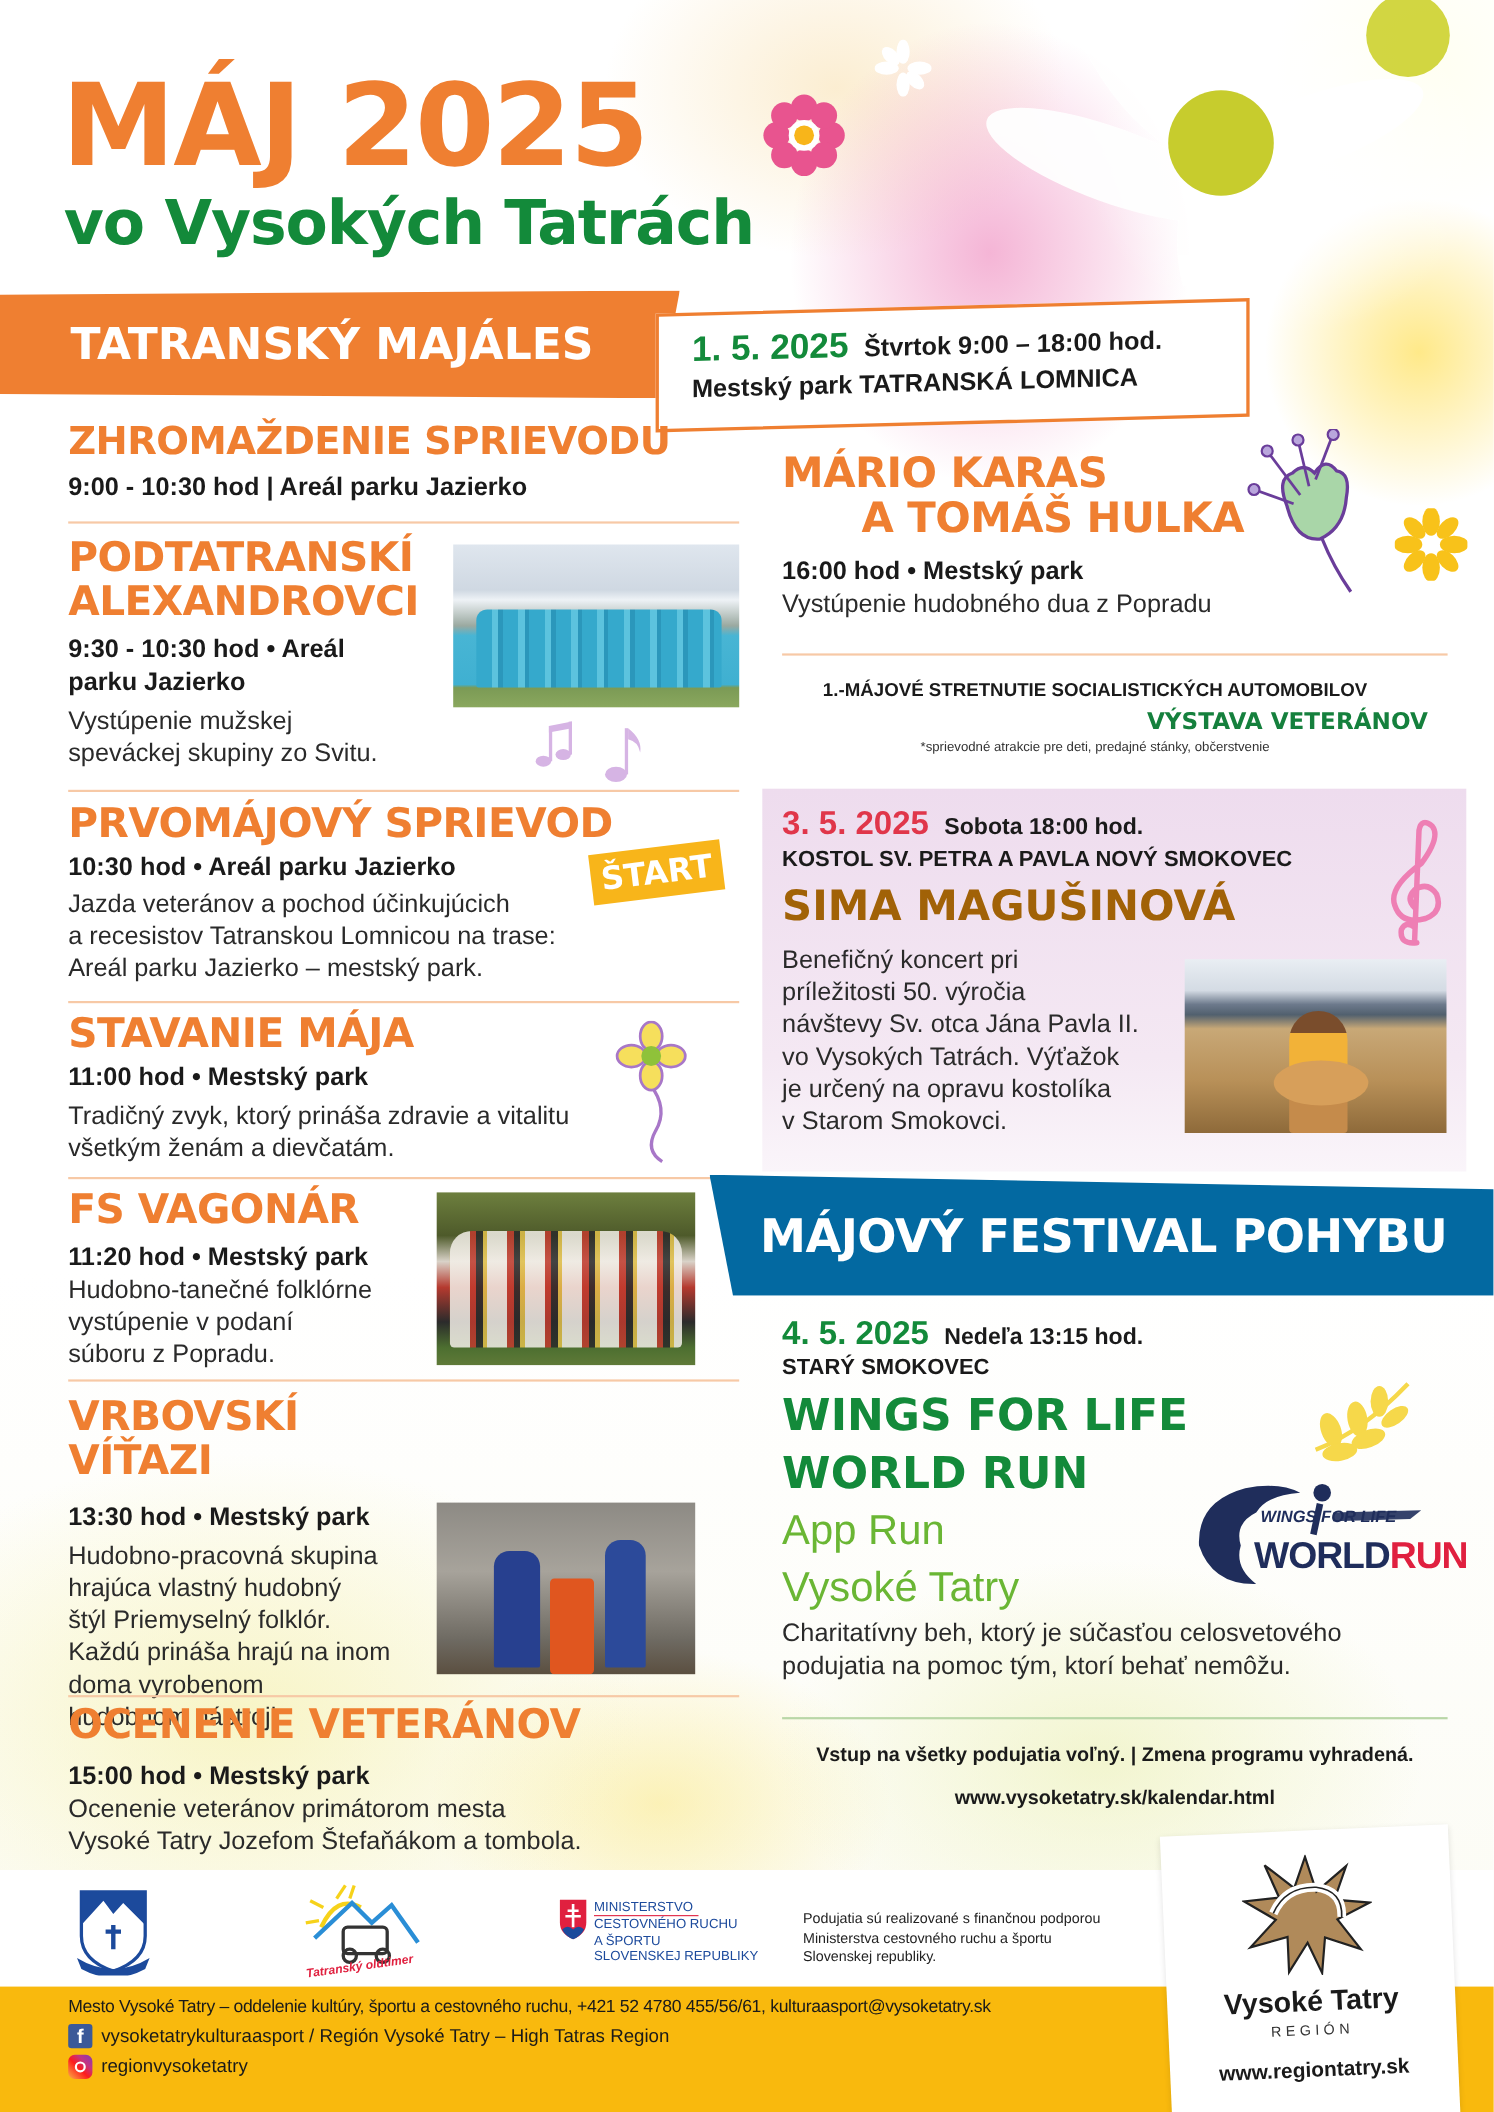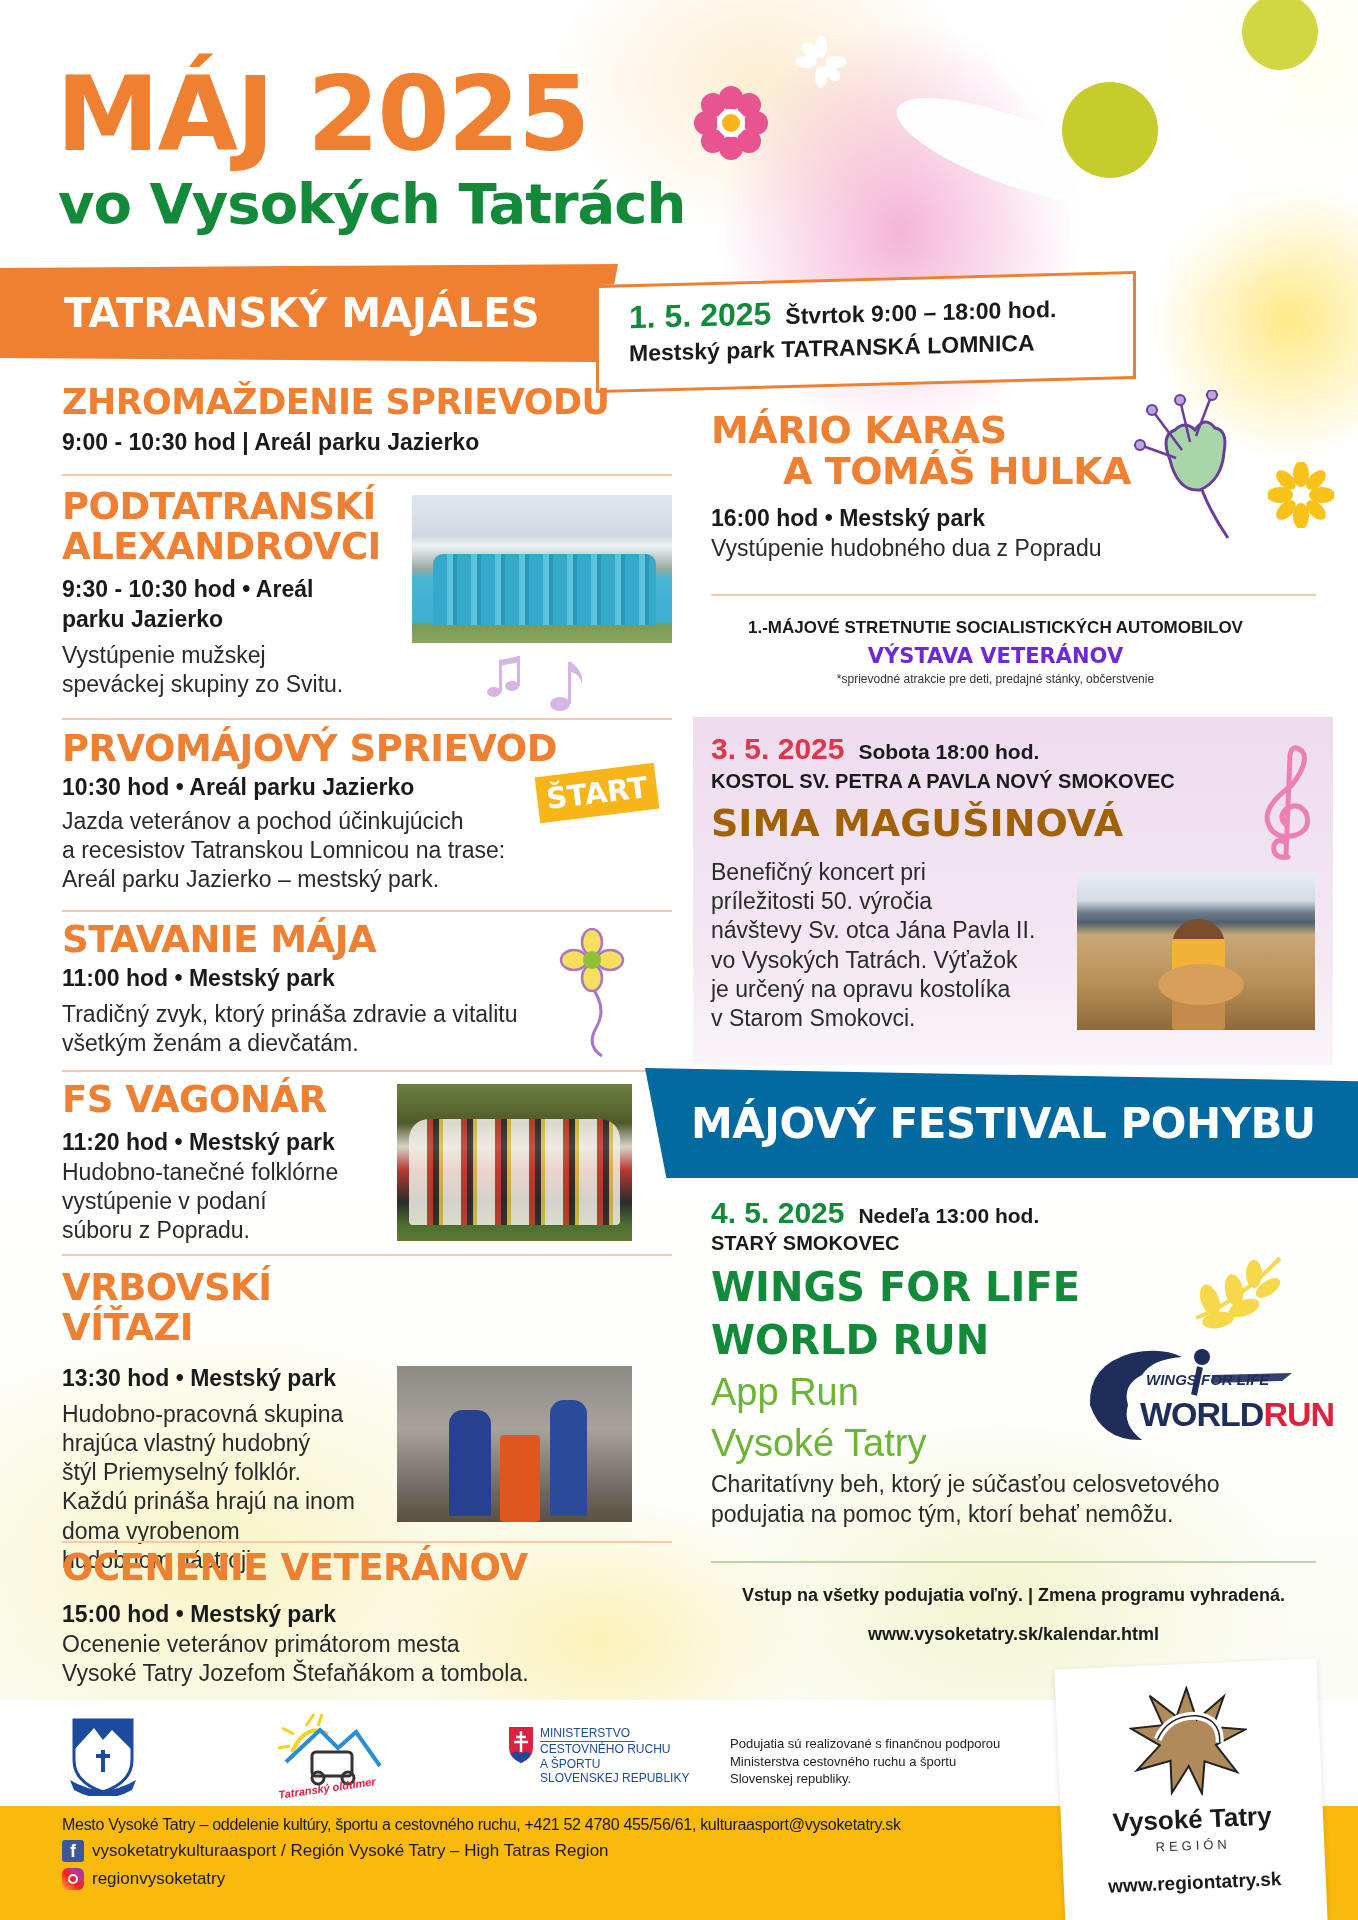--- a/index.html
+++ b/index.html
@@ -323,21 +323,21 @@
     <ellipse cx="18" cy="18" rx="7" ry="12" transform="rotate(-45 18 18)"></ellipse>
       <ellipse cx="48" cy="48" rx="7" ry="12" transform="rotate(-45 48 48)"></ellipse>
     <ellipse cx="48" cy="18" rx="7" ry="12" transform="rotate(45 48 18)"></ellipse>
       <ellipse cx="18" cy="48" rx="7" ry="12" transform="rotate(45 18 48)"></ellipse>
   </g>
 </svg>
 <div class="hr" style="left:711px;top:594px;width:605px;"></div>
 
 <div class="layer center-text" style="left:693px;top:618px;width:605px;">
   <div style="font-weight:bold;font-size:17px;color:#1a1a1a;">1.-MÁJOVÉ STRETNUTIE SOCIALISTICKÝCH AUTOMOBILOV</div>
-  <div style="font-family:'DejaVu Sans',sans-serif;font-weight:bold;font-size:21px;color:#6d28d9;margin-top:6px;">VÝSTAVA VETERÁNOV</div>
+  <div style="font-family:'DejaVu Sans',sans-serif;font-weight:bold;font-size:21px;color:#15803d;margin-top:6px;text-align:right;">VÝSTAVA VETERÁNOV</div>
   <div style="font-size:12px;color:#333;margin-top:4px;">*sprievodné atrakcie pre deti, predajné stánky, občerstvenie</div>
 </div>
 
 <div class="layer pinkbox"></div>
 <div class="layer" style="left:711px;top:732px;width:560px;">
   <div style="display:flex;align-items:baseline;gap:14px;">
     <span style="color:#e0364a;font-weight:bold;font-size:30px;">3. 5. 2025</span>
     <span style="font-weight:bold;font-size:21px;">Sobota 18:00 hod.</span>
   </div>
   <div style="font-weight:bold;font-size:20px;margin-top:4px;">KOSTOL SV. PETRA A PAVLA NOVÝ SMOKOVEC</div>
@@ -359,21 +359,21 @@
     <div class="guitar"></div>
   </div>
 
 <div class="layer green-banner">
   <span>MÁJOVÝ FESTIVAL POHYBU</span>
 </div>
 
 <div class="layer" style="left:711px;top:1196px;width:620px;">
   <div style="display:flex;align-items:baseline;gap:14px;">
     <span style="color:#138a3a;font-weight:bold;font-size:30px;">4. 5. 2025</span>
-    <span style="font-weight:bold;font-size:21px;">Nedeľa 13:00 hod.</span>
+    <span style="font-weight:bold;font-size:21px;">Nedeľa 13:15 hod.</span>
   </div>
   <div style="font-weight:bold;font-size:20px;margin-top:2px;">STARÝ SMOKOVEC</div>
   <div class="wfl-title" style="margin-top:6px;">WINGS FOR LIFE</div>
   <div class="wfl-title">WORLD RUN</div>
   <div class="wfl-sub">App Run</div>
   <div class="wfl-sub">Vysoké Tatry</div>
   <div class="ev-desc" style="margin-top:2px;">Charitatívny beh, ktorý je súčasťou celosvetového</div>
   <div class="ev-desc">podujatia na pomoc tým, ktorí behať nemôžu.</div>
 </div>
 <svg class="layer" style="left:1188px;top:1252px;" width="100" height="80" viewBox="0 0 100 80">

